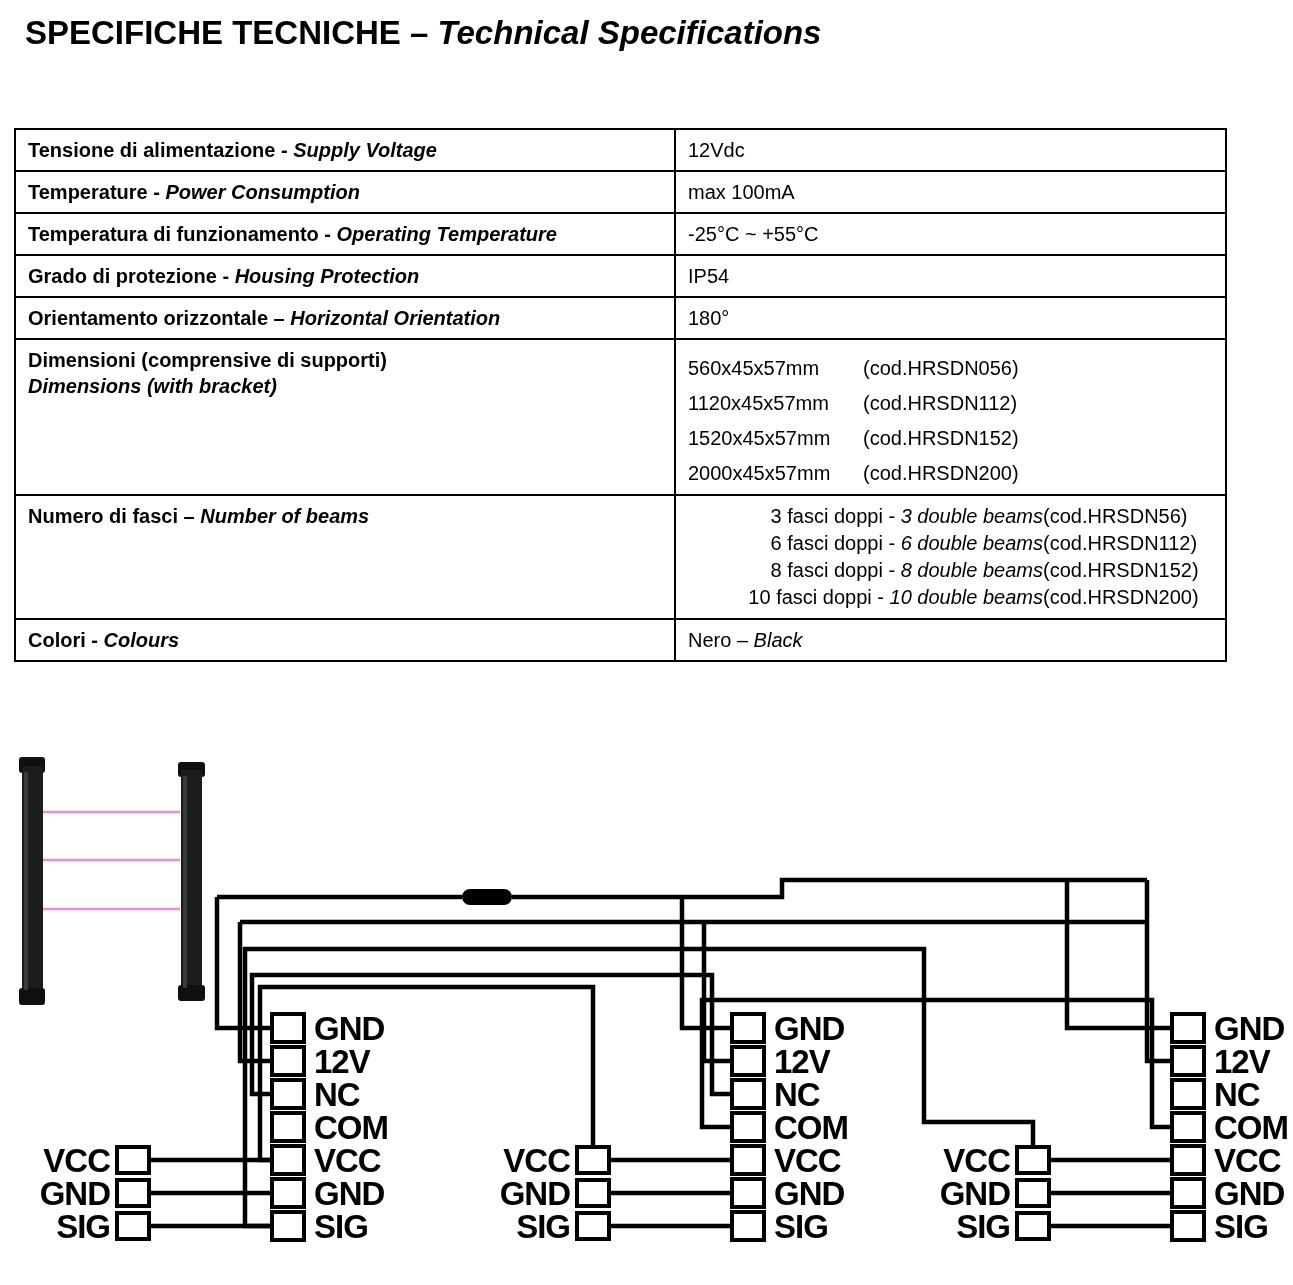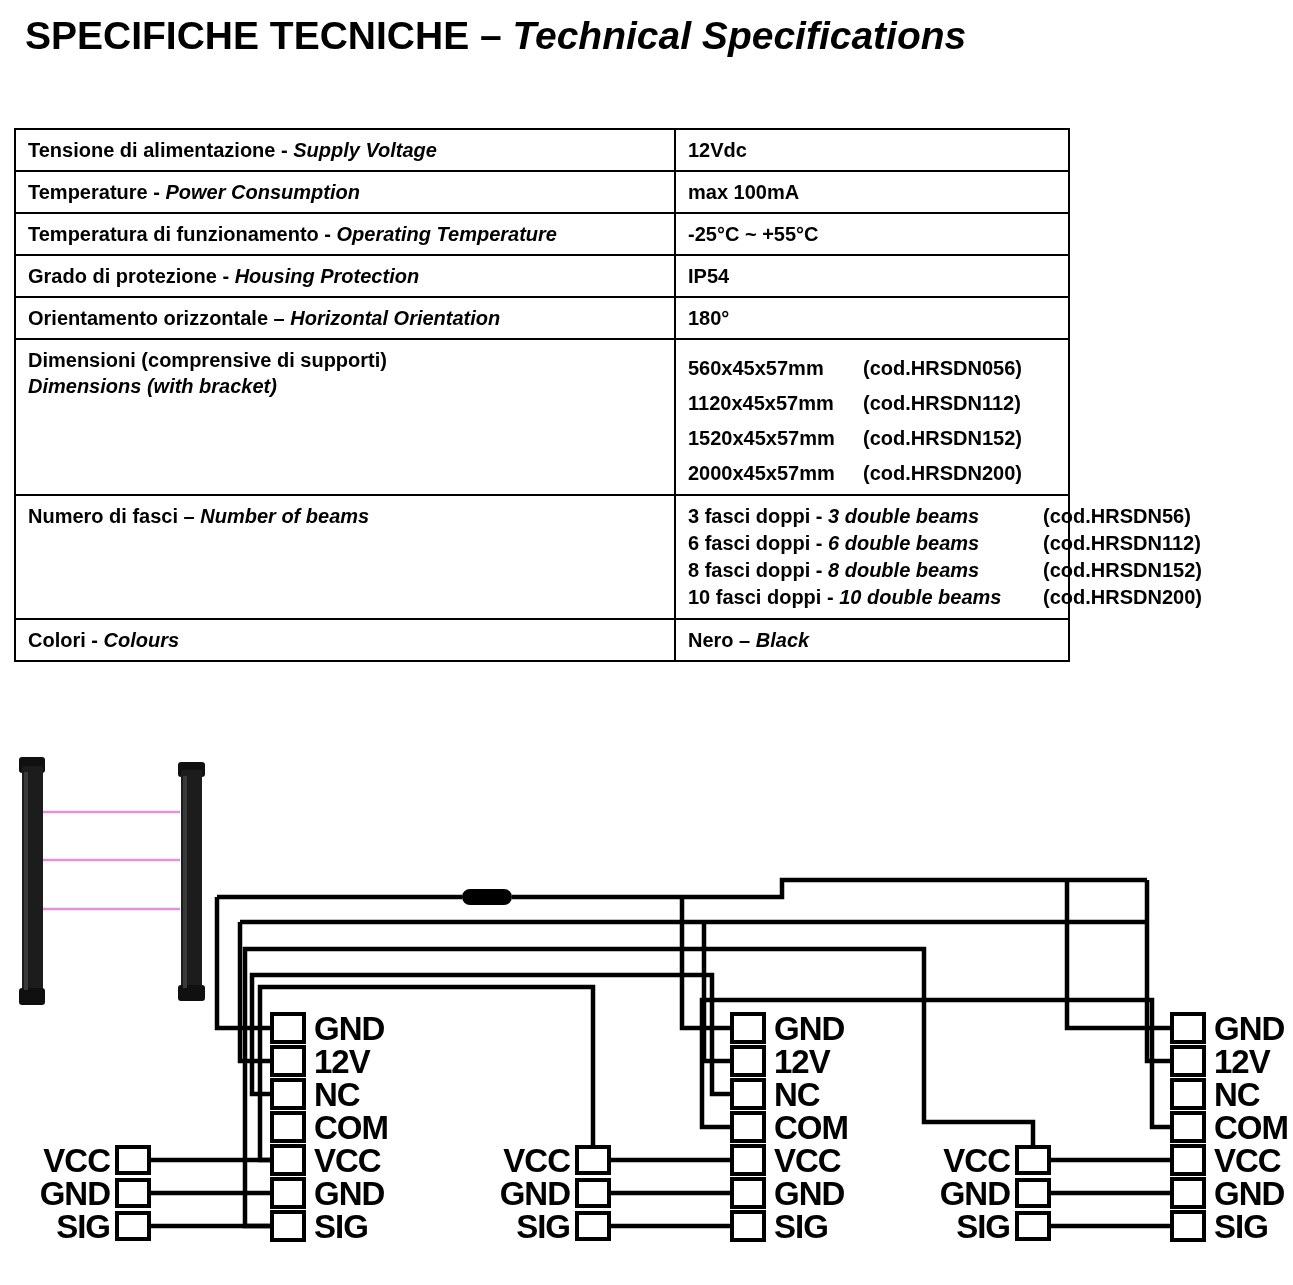--- a/index.html
+++ b/index.html
@@ -3,39 +3,39 @@
 <meta charset="utf-8">
 <style>
   * { box-sizing: border-box; }
   html,body { margin:0; padding:0; background:#ffffff; }
   body {
     width:1293px; height:1285px; position:relative;
     font-family:"Liberation Sans", sans-serif; color:#000;
   }
   .page-title {
     position:absolute; left:25px; top:14px;
-    font-size:39px; font-weight:bold; white-space:nowrap;
+    font-size:33px; font-weight:bold; white-space:nowrap;
   }
   .page-title .sub { font-style:italic; }
 
   table.spec {
-    position:absolute; left:14px; top:128px; width:1056px;
+    position:absolute; left:14px; top:128px; width:1213px;
     border-collapse:collapse; table-layout:fixed;
   }
   table.spec td {
     border:2px solid #000; padding:7px 12px;
     font-size:20px; line-height:26px; vertical-align:top;
   }
   td.label { width:660px; font-weight:bold; }
   td.label .en { font-style:italic; }
-  td.value { font-weight:bold; }
+  td.value { font-weight:normal; }
   .ital { font-style:italic; }
   .dim-line, .beam-line { line-height:27px; white-space:nowrap; }
   .size { display:inline-block; width:175px;margin-top:8px; }
-  .bwrap { display:inline-block; width:355px; }
+  .bwrap { display:inline-block; width:355px;text-align:right; }
 
   .figure { position:absolute; left:12px; top:752px; width:1293px; height:533px; }
   .tlabel { font:bold 33px "Liberation Sans", sans-serif; letter-spacing:-1px; }
   .wire { fill:none; stroke:#000; stroke-width:4.5; }
   .tbox { fill:#fff; stroke:#000; stroke-width:4; }
 </style>
 </head>
 <body>
 
 <div class="page-title">

